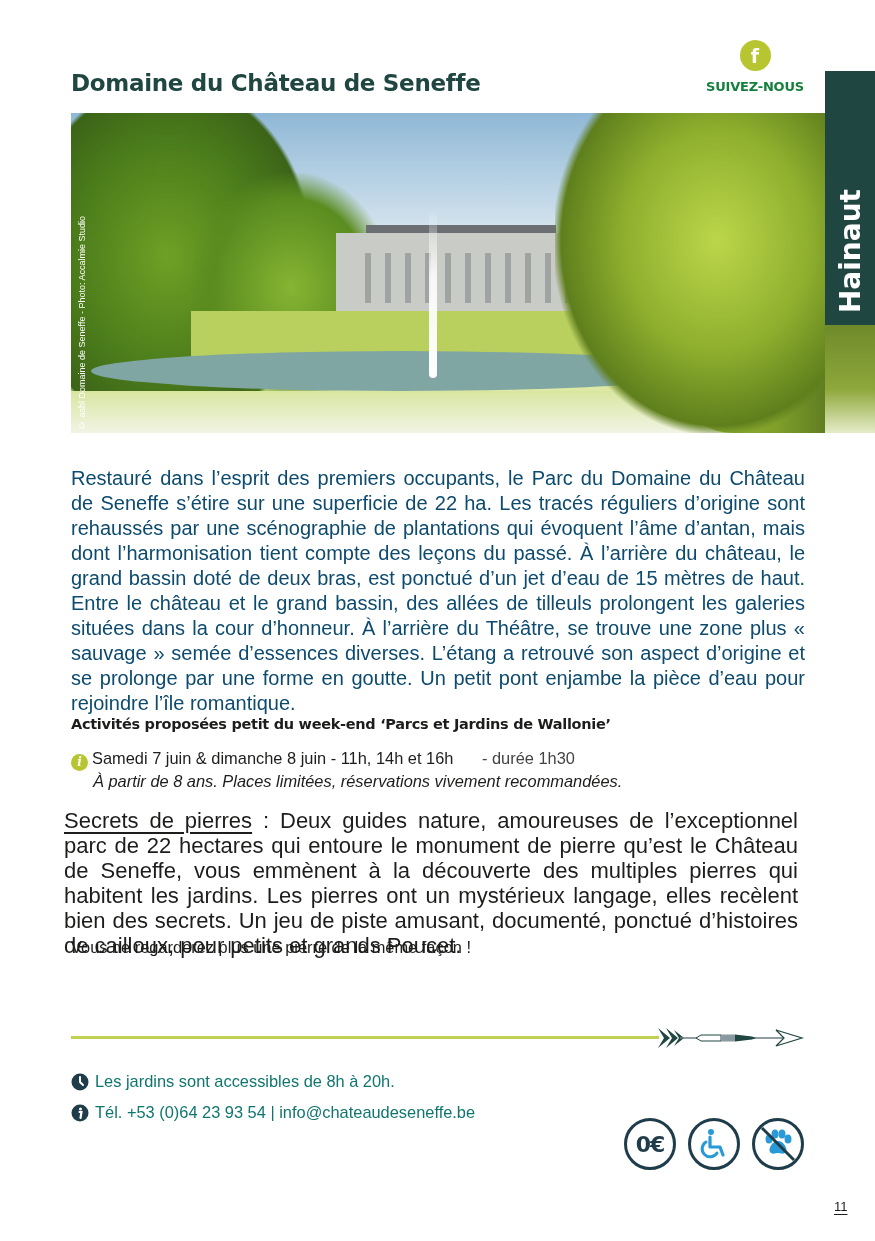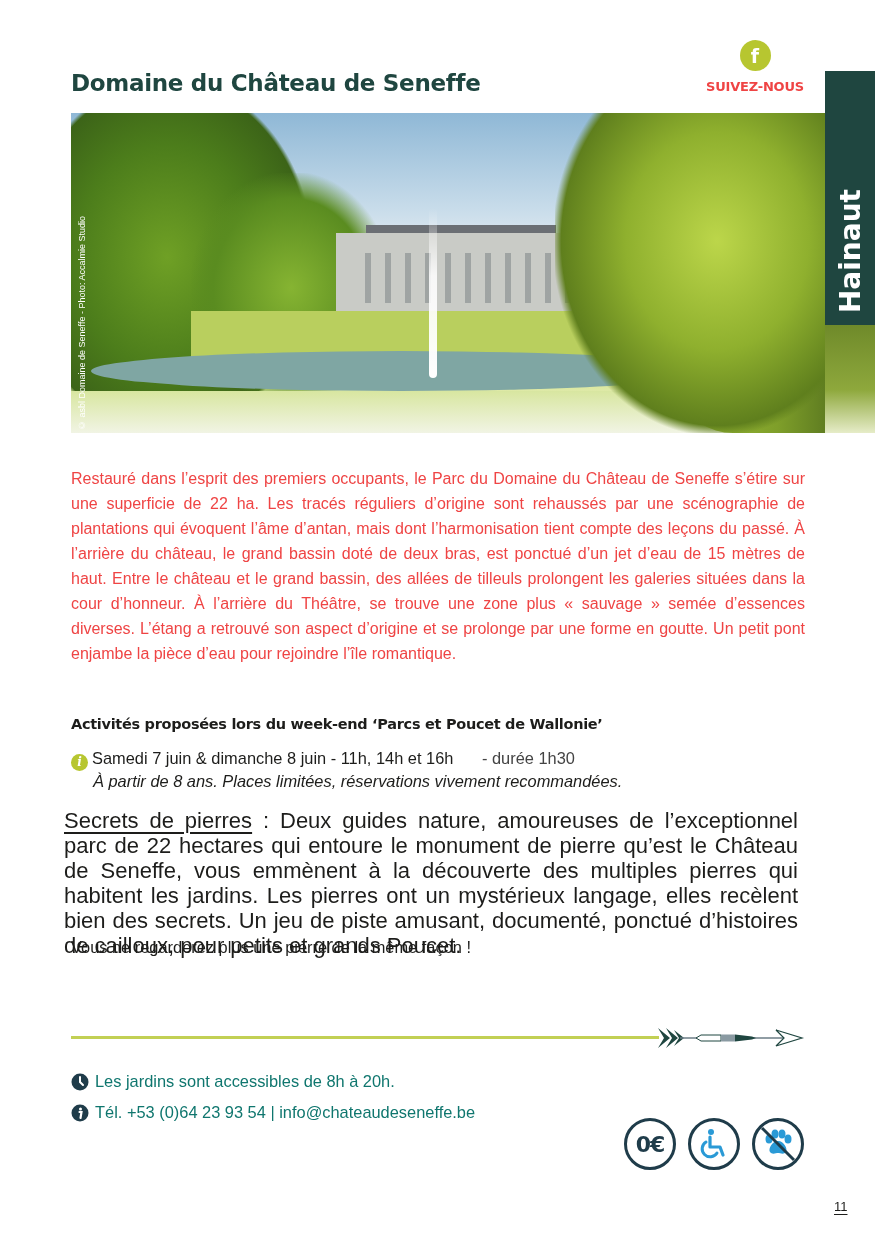--- a/index.html
+++ b/index.html
@@ -13,21 +13,21 @@
   }
 
   .follow { position: absolute; left: 700px; top: 40px; width: 110px; text-align: center; }
   .fb-icon {
     display: inline-flex; width: 31px; height: 31px; border-radius: 50%;
     background: #b7c630; color: #fff; align-items: center; justify-content: center;
     font-family: "DejaVu Sans", sans-serif; font-weight: bold; font-size: 19px;
   }
   .follow-label {
     display: block; margin-top: 8px; font-family: "DejaVu Sans", sans-serif;
-    font-size: 13px; font-weight: bold; color: #ef4444; letter-spacing: -0.2px;
+    font-size: 13px; font-weight: bold; color: #15803d; letter-spacing: -0.2px;
   }
 
   .region-tab {
     position: absolute; left: 825px; top: 71px; width: 50px; height: 254px;
     background: #1f4640; display: flex; align-items: flex-end; justify-content: center;
     padding-bottom: 12px;
   }
   .region-tab span {
     writing-mode: vertical-rl; transform: rotate(180deg);
     font-family: "DejaVu Sans", sans-serif; font-weight: bold; font-size: 28px; color: #fff;
@@ -58,21 +58,21 @@
   .meadow { position:absolute; left:0; top:278px; width:754px; height:42px;
     background: linear-gradient(180deg,#d8e6a0,#f1f4e4); }
   .photo-credit {
     position:absolute; left:77px; top:150px; height:280px; width:16px;
     writing-mode: vertical-rl; transform: rotate(180deg);
     font-size: 9px; color:#ffffff; white-space:nowrap; text-align:left;
   }
 
   .body-text {
     position: absolute; left: 71px; top: 466px; width: 734px;
-    font-size: 16px; line-height: 25px; text-align: justify; color: #ef4444;
+    font-size: 20px; line-height: 25px; text-align: justify; color: #0c4a6e;
   }
 
   .activities-heading {
     position: absolute; left: 71px; top: 716px;
     font-family: "DejaVu Sans", sans-serif; font-weight: bold; font-size: 14.5px; color:#1d1d1b; letter-spacing:-0.3px;
   }
   .activity-line { position:absolute; left:71px; top:746px; font-size:16.4px; line-height:24px; }
   .info-dot {
     display:inline-flex; width:17px; height:17px; border-radius:50%; background:#b7c630; color:#fff;
     font-size:12px; font-weight:bold; align-items:center; justify-content:center; vertical-align:-2px; margin-right:4px;
@@ -128,21 +128,21 @@
   <div class="fountain"></div>
   <div class="meadow"></div>
   <div class="trees-right2"></div>
   <div class="trees-right"></div>
 </div>
 <div class="photo-ext"></div>
 <div class="photo-credit">© asbl Domaine de Seneffe - Photo: Accalmie Studio</div>
 
 <p class="body-text">Restauré dans l’esprit des premiers occupants, le Parc du Domaine du Château de Seneffe s’étire sur une superficie de 22 ha. Les tracés réguliers d’origine sont rehaussés par une scéno­graphie de plantations qui évoquent l’âme d’antan, mais dont l’harmonisation tient compte des leçons du passé. À l’arrière du château, le grand bassin doté de deux bras, est ponctué d’un jet d’eau de 15 mètres de haut. Entre le château et le grand bassin, des allées de tilleuls prolongent les galeries situées dans la cour d’honneur. À l’arrière du Théâtre, se trouve une zone plus « sauvage » semée d’essences diverses. L’étang a retrouvé son aspect d’origine et se prolonge par une forme en goutte. Un petit pont enjambe la pièce d’eau pour rejoindre l’île romantique.</p>
 
-<h2 class="activities-heading">Activités proposées lors du week-end ‘Parcs et Poucet de Wallonie’</h2>
+<h2 class="activities-heading">Activités proposées petit du week-end ‘Parcs et Jardins de Wallonie’</h2>
 
 <div class="activity-line">
   <span class="info-dot">i</span><span class="activity-date">Samedi 7 juin &amp; dimanche 8 juin - 11h, 14h et 16h</span><span class="activity-duration"> - durée 1h30</span>
 </div>
 <div class="activity-note">À partir de 8 ans. Places limitées, réservations vivement recommandées.</div>
 
 <p class="secrets"><span class="secrets-link">Secrets de pierres</span><span> : Deux guides nature, amoureuses de l’exceptionnel parc de 22 hectares qui entoure le monument de pierre qu’est le Château de Seneffe, vous emmènent à la découverte des multiples pierres qui habitent les jardins. Les pierres ont un mystérieux langage, elles recèlent bien des secrets. Un jeu de piste amusant, documenté, ponctué d’histoires de cailloux, pour petits et grands Poucet.</span></p>
 
 <p class="closing">Vous ne regarderez plus une pierre de la même façon !</p>
 

